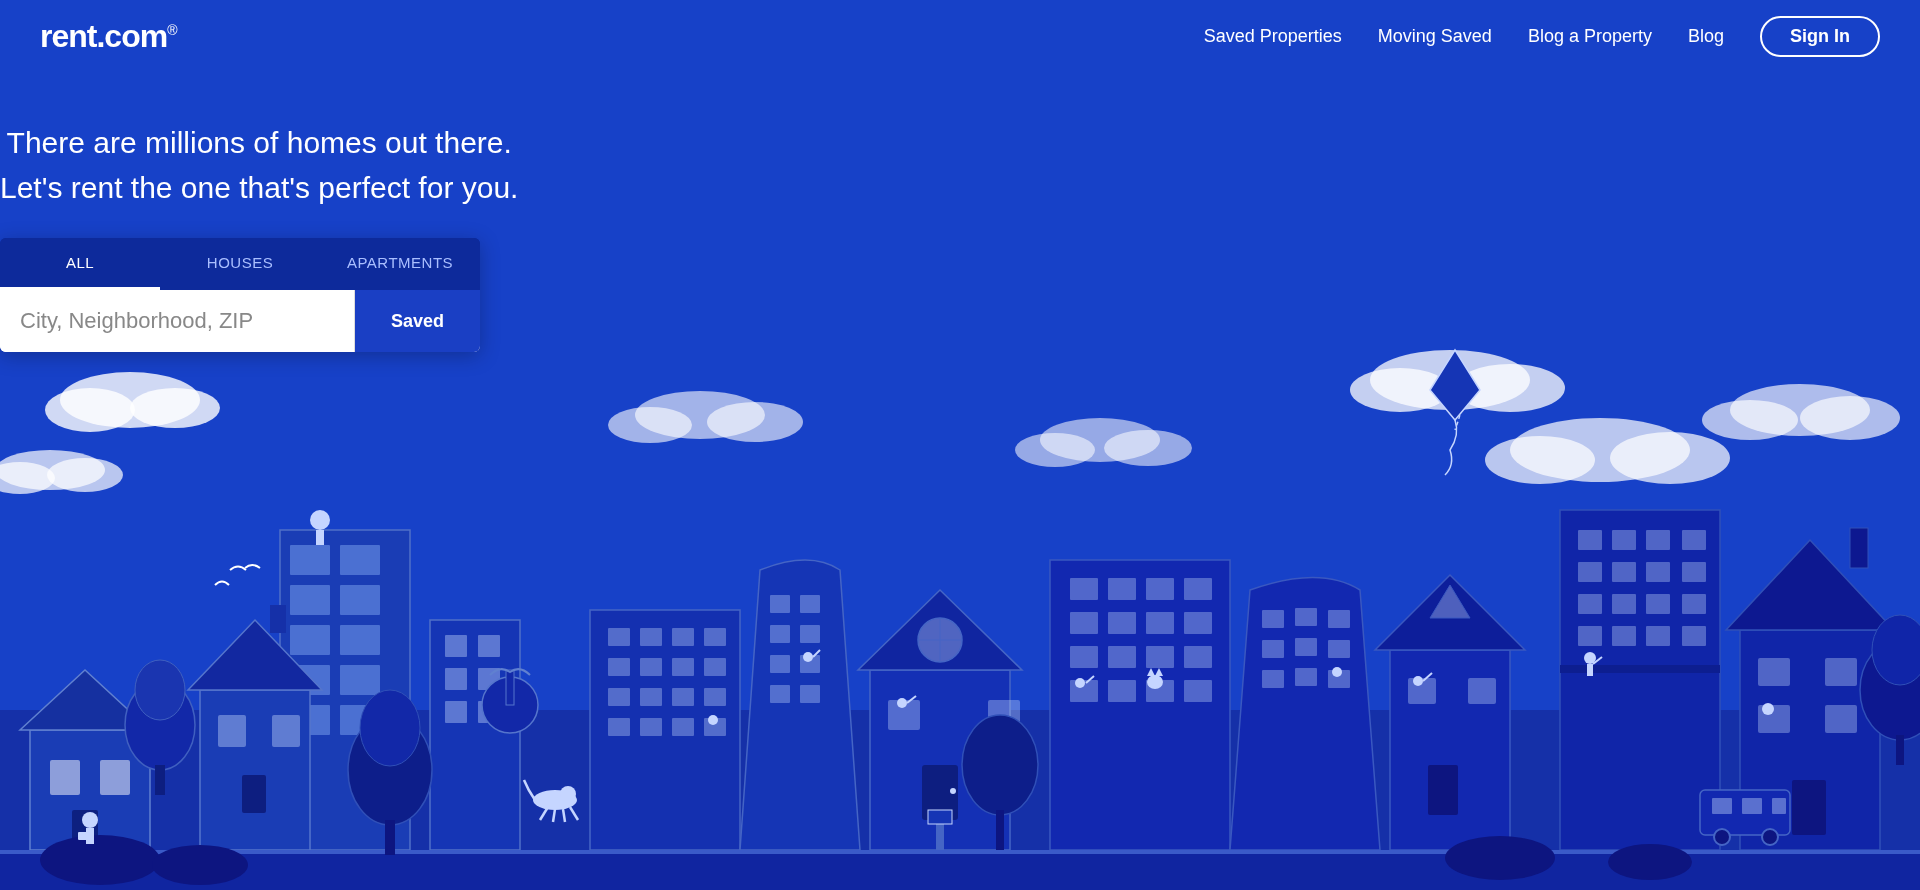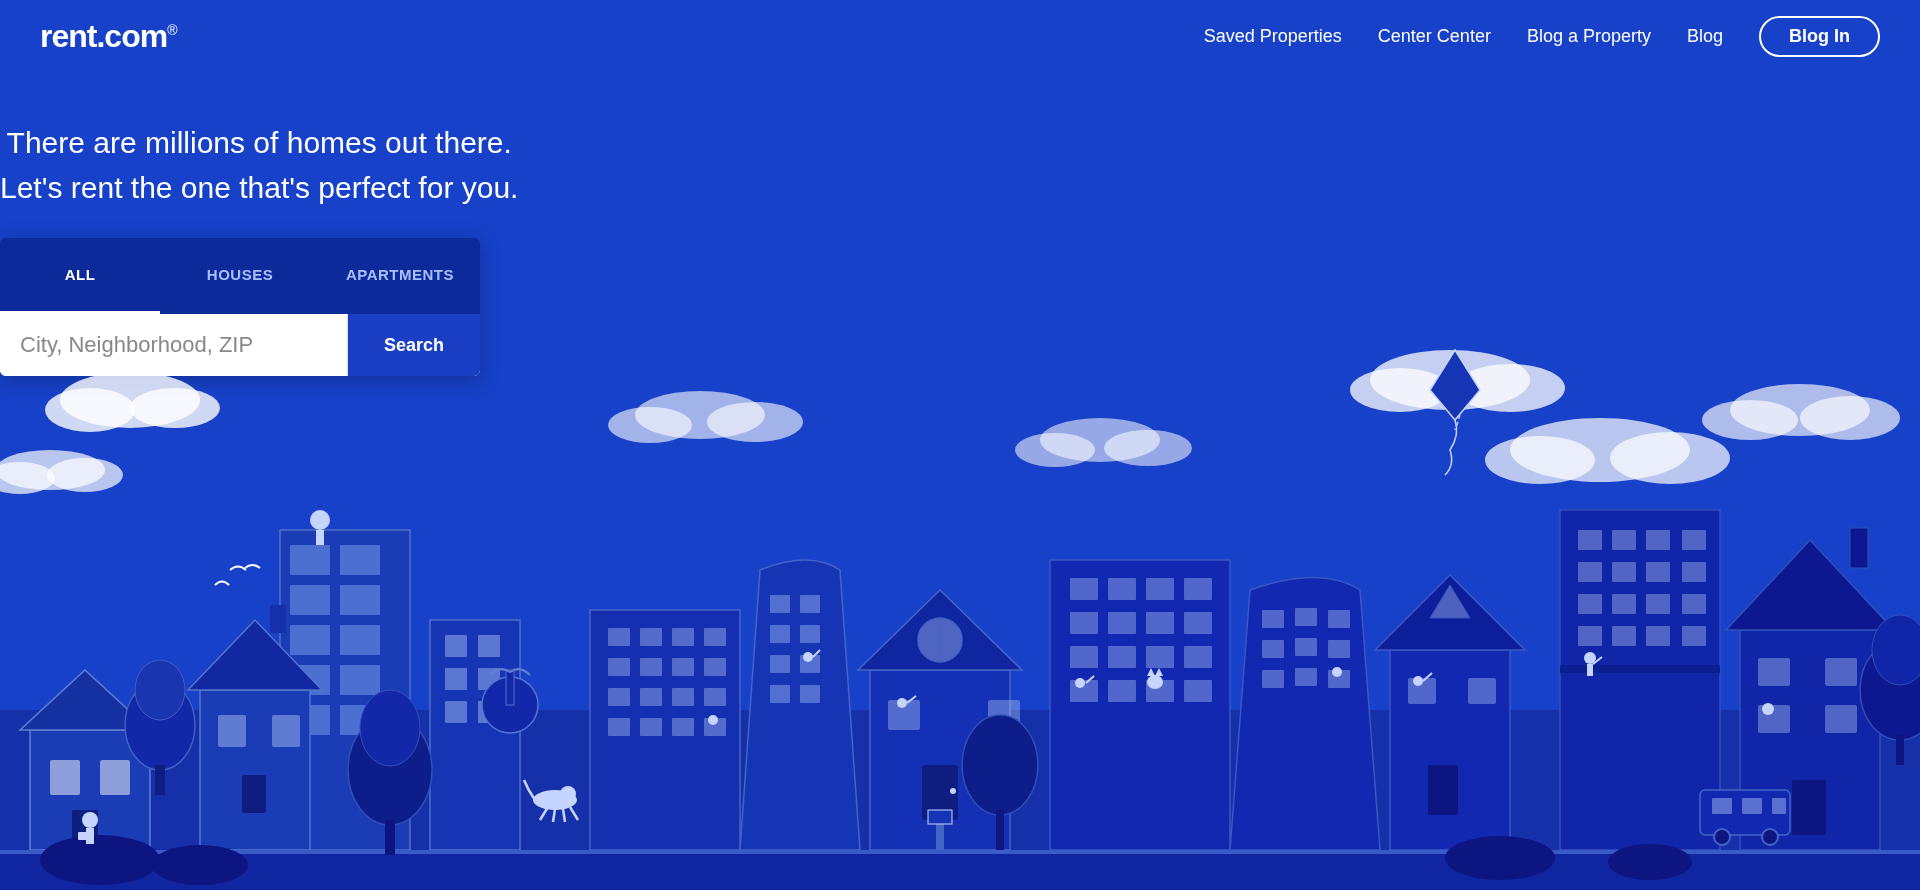--- a/index.html
+++ b/index.html
@@ -97,24 +97,24 @@
       overflow: hidden;
       box-shadow: 0 4px 20px rgba(0,0,0,0.25);
     }
 
     .search-tabs {
       display: flex;
     }
 
     .search-tab {
       flex: 1;
-      padding: 28px 0;
+      padding: 16px 0;
       text-align: center;
       font-size: 15px;
-      font-weight: 700;
+      font-weight: 400;
       color: #aabfff;
       background: #0d2a9b;
       cursor: pointer;
       letter-spacing: 0.5px;
     }
 
     .search-tab.active {
       background: #0d2a9b;
       color: #ffffff;
       border-bottom: 3px solid #ffffff;
@@ -175,42 +175,42 @@
   </style>
 </head>
 <body>
 
 <nav class="navbar">
   <div class="logo">
     <span>rent.com</span><sup>®</sup>
   </div>
   <div class="nav-links">
     <a class="nav-link">Saved Properties</a>
-    <a class="nav-link">Center Center</a>
+    <a class="nav-link">Moving Saved</a>
     <a class="nav-link">Blog a Property</a>
     <a class="nav-link">Blog</a>
-    <button class="nav-signin">Blog In</button>
+    <button class="nav-signin">Sign In</button>
   </div>
 </nav>
 
 <div class="hero">
   <div class="hero-headline">
     <div>There are millions of homes out there.</div>
     <div>Let's rent the one that's perfect for you.</div>
   </div>
 
   <div class="search-widget">
     <div class="search-tabs">
       <div class="search-tab active">ALL</div>
       <div class="search-tab">HOUSES</div>
       <div class="search-tab">APARTMENTS</div>
     </div>
     <div class="search-input-row">
       <input class="search-input" type="text" placeholder="City, Neighborhood, ZIP" style="">
-      <button class="search-btn">Search</button>
+      <button class="search-btn">Saved</button>
     </div>
   </div>
 </div>
 
 <div class="cityscape">
   <svg class="city-svg" viewBox="0 0 1920 580" preserveAspectRatio="xMidYMax slice" xmlns="http://www.w3.org/2000/svg">
 
     <ellipse cx="130" cy="90" rx="70" ry="28" fill="white" opacity="0.8"></ellipse>
     <ellipse cx="90" cy="100" rx="45" ry="22" fill="white" opacity="0.8"></ellipse>
     <ellipse cx="175" cy="98" rx="45" ry="20" fill="white" opacity="0.8"></ellipse>

